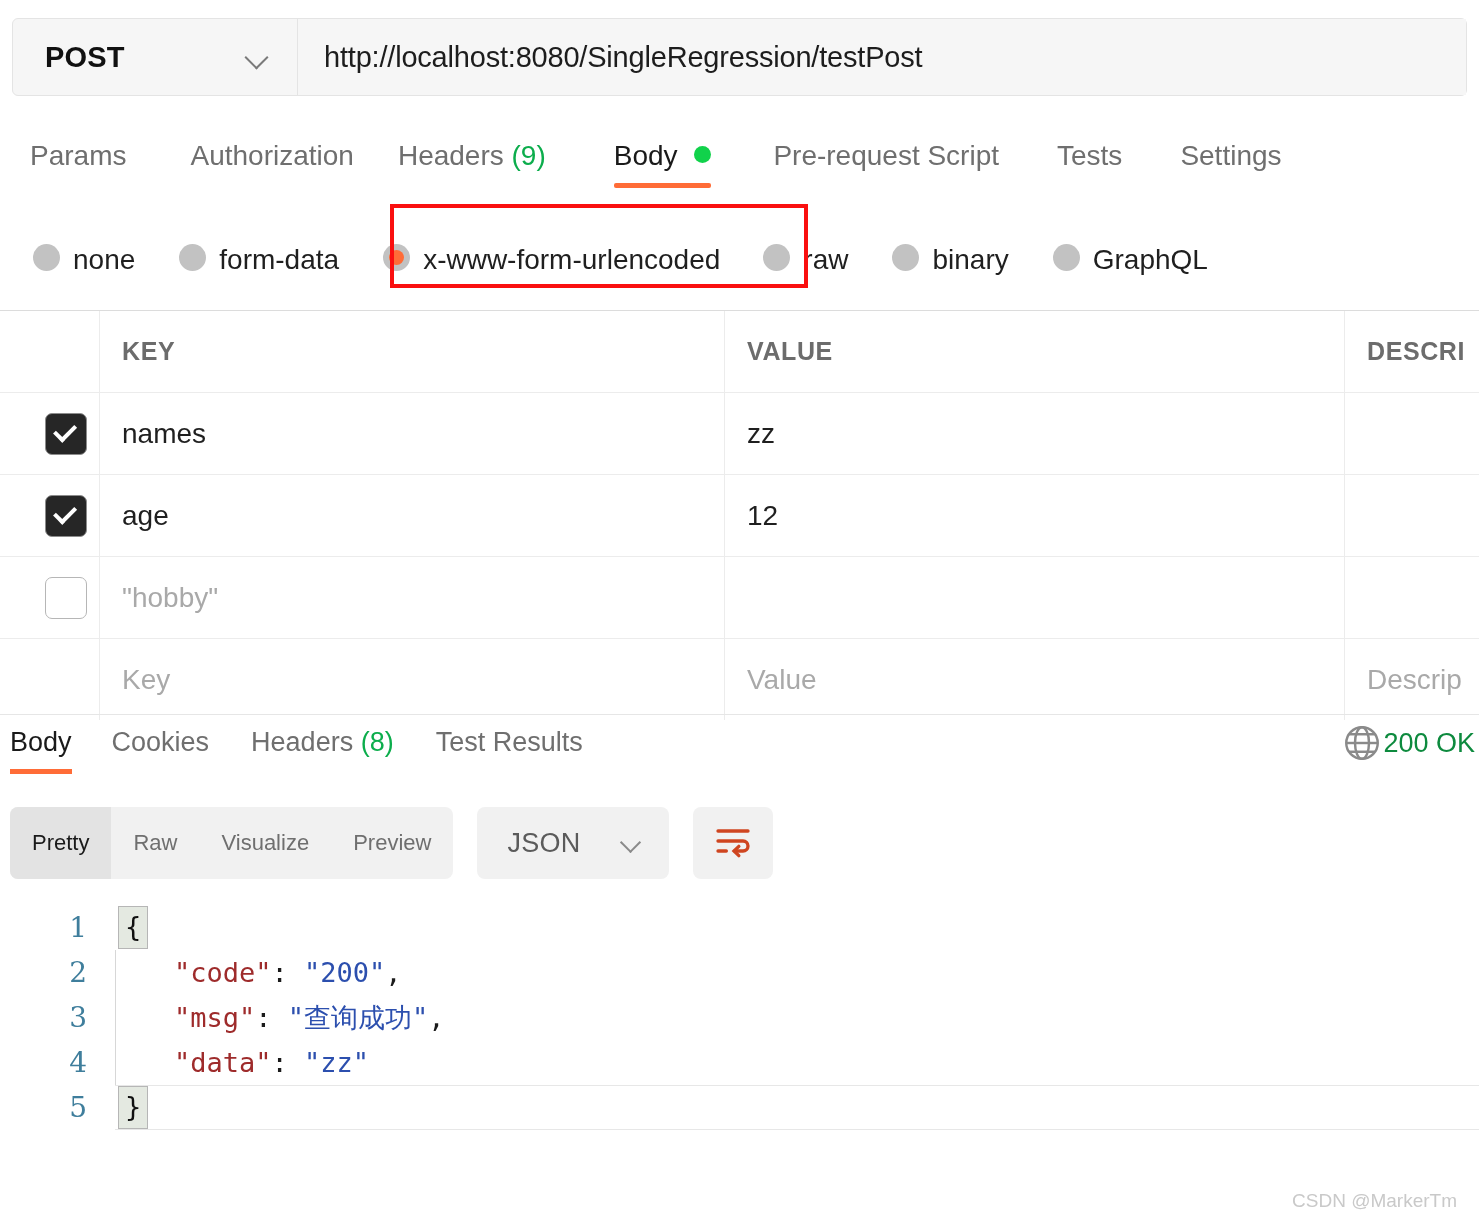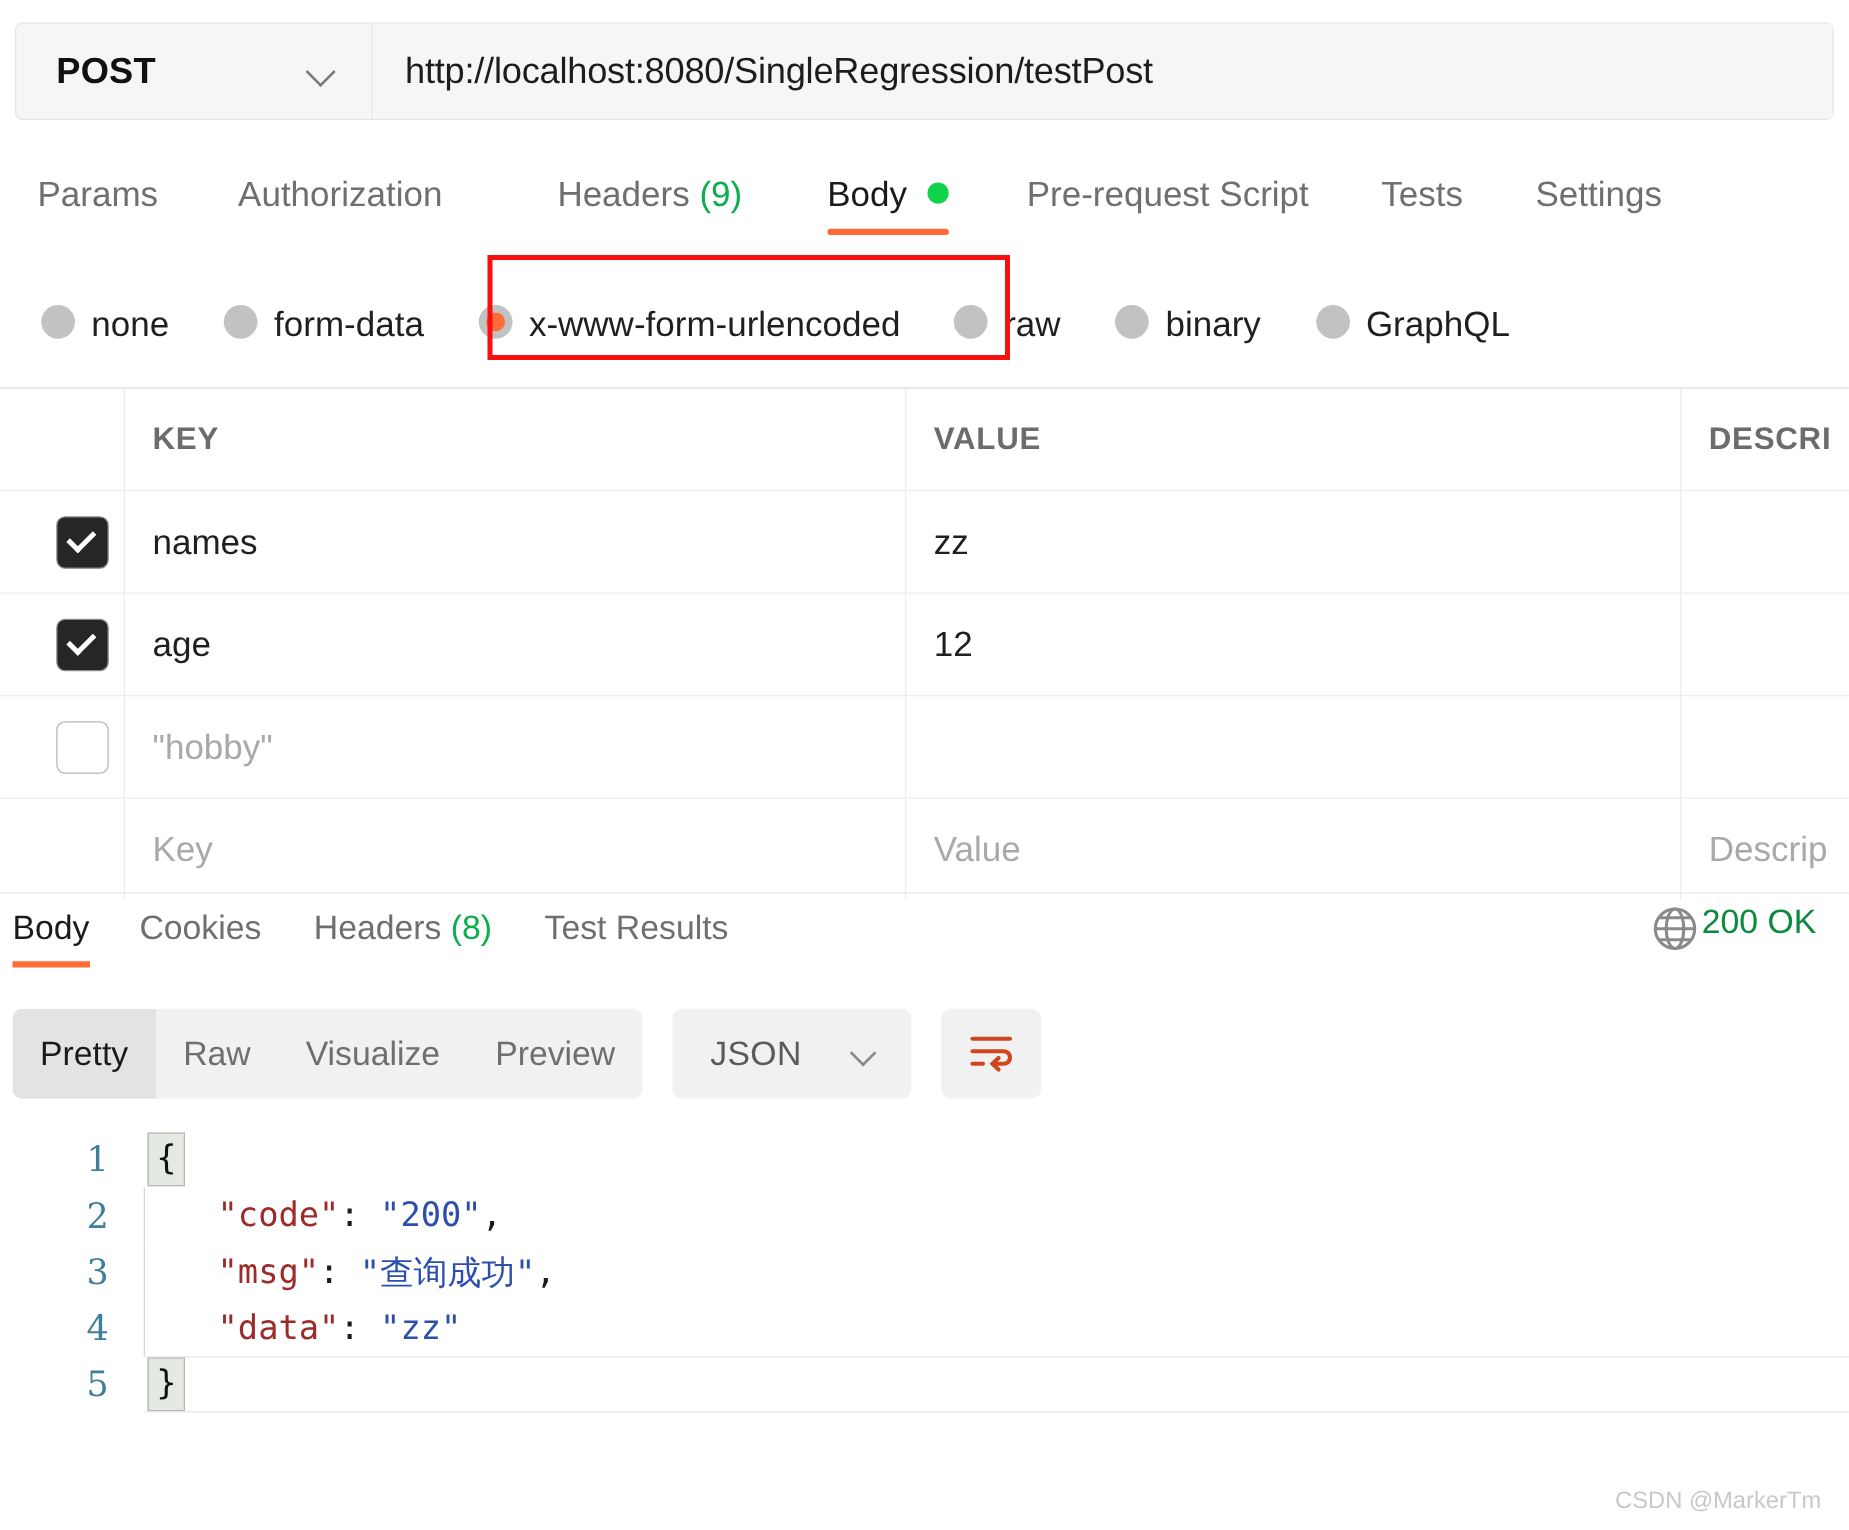--- a/index.html
+++ b/index.html
@@ -245,23 +245,23 @@
   }
   .resp-tab.active { color: #1a1a1a; }
   .resp-tab .underline {
     position: absolute;
     left: 0; right: 0; bottom: 0;
     height: 5px;
     background: #ff6c37;
   }
   .status-group {
     position: absolute;
-    right: 26px; top: 722px;
-    display: flex;
-    align-items: flex-start;
+    right: 4px; top: 722px;
+    display: flex;
+    align-items: center;
   }
   .globe { width: 42px; height: 42px; }
   .status-text {
     font-size: 27px;
     color: #0d8a3e;
     white-space: nowrap;
   }
 
   
   .view-bar {
@@ -275,21 +275,21 @@
     display: flex;
     background: #f1f1f1;
     border-radius: 8px;
     overflow: hidden;
     height: 72px;
   }
   .seg-item {
     display: flex;
     align-items: center;
     padding: 0 22px;
-    font-size: 27px;
+    font-size: 22px;
     color: #6f6f6f;
     cursor: pointer;
     white-space: nowrap;
   }
   .seg-item.active {
     background: #e3e3e3;
     color: #1a1a1a;
   }
   .fmt-select {
     display: flex;
@@ -402,21 +402,21 @@
   <input class="url-input" value="http://localhost:8080/SingleRegression/testPost" placeholder="Enter request URL" style="">
 </div>
 
 <div class="req-tabs">
   <div class="req-tab" style="margin-left:30px">
     <span>Params</span>
   </div>
   <div class="req-tab" style="margin-left:64px">
     <span>Authorization</span>
   </div>
-  <div class="req-tab" style="margin-left:92px">
+  <div class="req-tab" style="margin-left:44px">
     <span>Headers</span>
     <span class="count-green">(9)</span>
   </div>
   <div class="req-tab active" style="margin-left:68px">
     <span>Body</span>
     <span class="green-dot"></span>
     <span class="underline"></span>
   </div>
   <div class="req-tab" style="margin-left:62px">
     <span>Pre-request Script</span>

